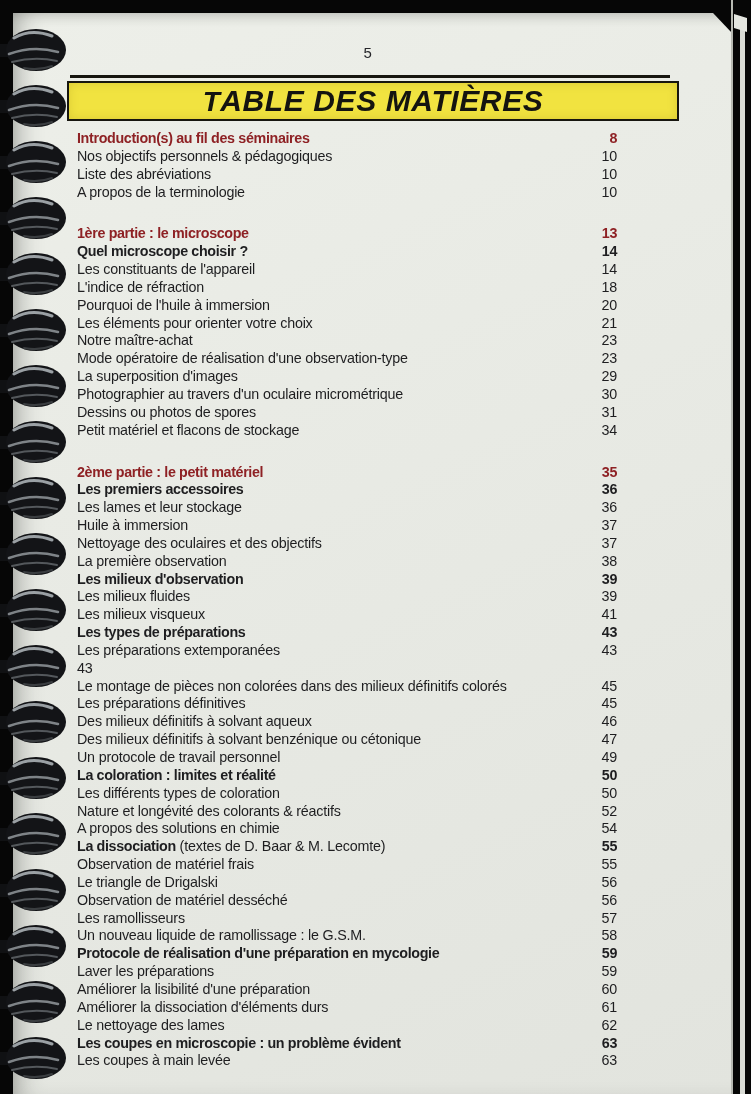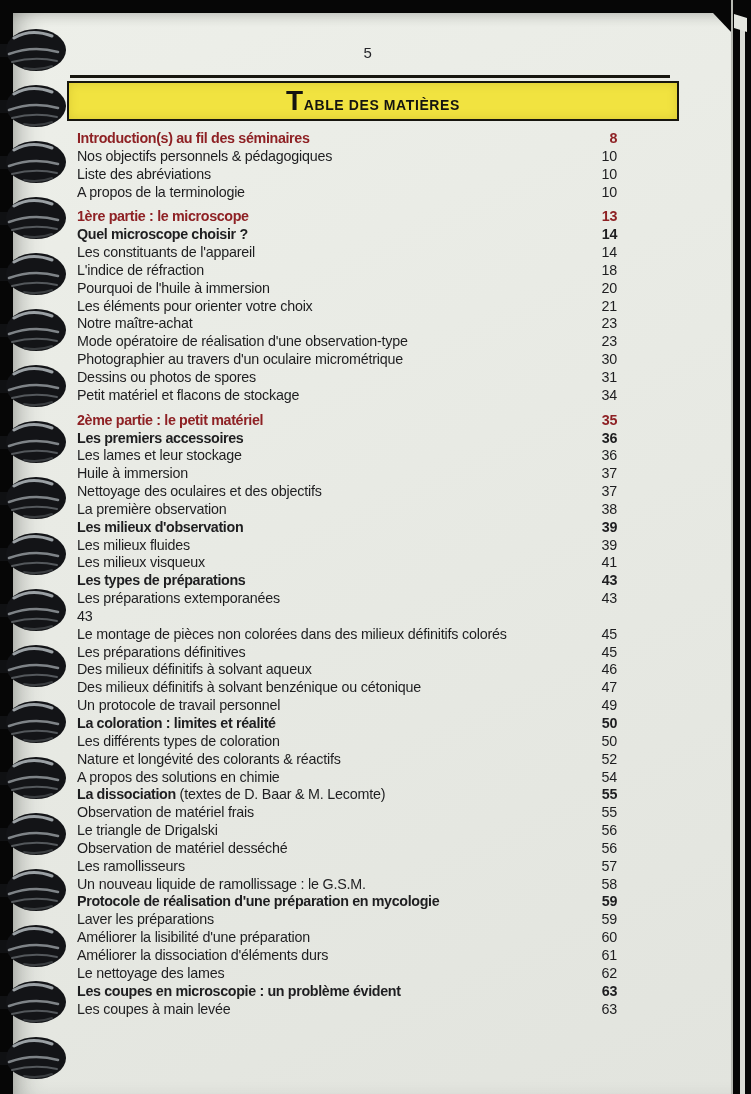--- a/index.html
+++ b/index.html
@@ -31,32 +31,32 @@
   .banner{
     position:absolute;left:54px;top:68px;width:608px;height:36px;
     border:2px solid #17160f;background:#f1e340;
     display:flex;align-items:center;justify-content:center;
     box-shadow:inset 0 0 10px rgba(150,130,20,.25);
   }
   .banner::before{
     content:"";position:absolute;top:-8px;left:1px;right:7px;height:3px;background:#17160f;
   }
   .banner h1{
-    margin:16px;font-size:14px;font-weight:700;color:#141410;letter-spacing:.6px;line-height:1;
+    margin:16px;font-size:30px;font-weight:700;color:#141410;letter-spacing:.6px;line-height:1;font-style:italic;
   }
   .banner h1::first-letter{font-size:28px;}
 
   
   .toc{position:absolute;left:64px;top:117px;width:540px;}
   .row{
     display:flex;justify-content:space-between;align-items:flex-start;
     height:17.85px;font-size:14.3px;line-height:17.85px;
     color:#1e1e20;letter-spacing:-.2px;white-space:nowrap;
   }
-  .row--gap{margin-top:7px;}
+  .row--gap{margin-top:24px;}
   .row--bold{font-weight:700;letter-spacing:-.35px;}
   .row--red{font-weight:700;letter-spacing:-.35px;color:#8e2124;}
   .row--red .pagenum{color:#8e2124;}
   .label-suffix{font-weight:400;letter-spacing:-.2px;}
   .pagenum{font-weight:inherit;}
 
   
   .rings{position:absolute;left:0;top:0;width:70px;height:1094px;}
   .ring{position:absolute;left:0;width:68px;height:46px;}
 </style>
@@ -115,20 +115,24 @@
   </div>
         <div class="row">
     <span class="label"><span class="label-main">Notre maître-achat</span><span class="label-suffix"></span></span>
     <span class="pagenum">23</span>
   </div>
         <div class="row">
     <span class="label"><span class="label-main">Mode opératoire de réalisation d'une observation-type</span><span class="label-suffix"></span></span>
     <span class="pagenum">23</span>
   </div>
         <div class="row">
+    <span class="label"><span class="label-main">La superposition d'images</span><span class="label-suffix"></span></span>
+    <span class="pagenum">29</span>
+  </div>
+        <div class="row">
     <span class="label"><span class="label-main">Photographier au travers d'un oculaire micrométrique</span><span class="label-suffix"></span></span>
     <span class="pagenum">30</span>
   </div>
         <div class="row">
     <span class="label"><span class="label-main">Dessins ou photos de spores</span><span class="label-suffix"></span></span>
     <span class="pagenum">31</span>
   </div>
         <div class="row">
     <span class="label"><span class="label-main">Petit matériel et flacons de stockage</span><span class="label-suffix"></span></span>
     <span class="pagenum">34</span>

